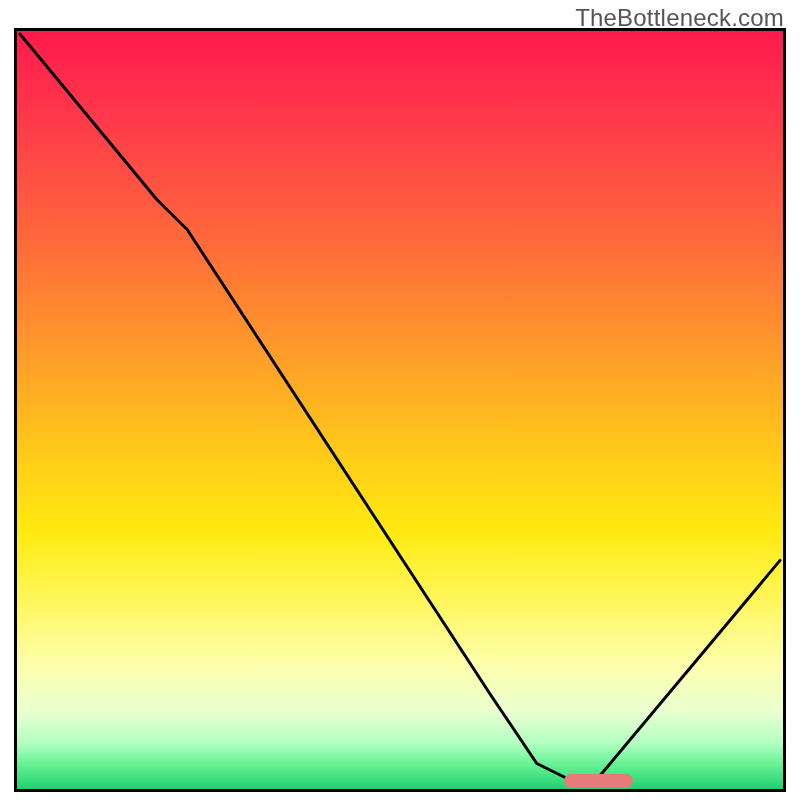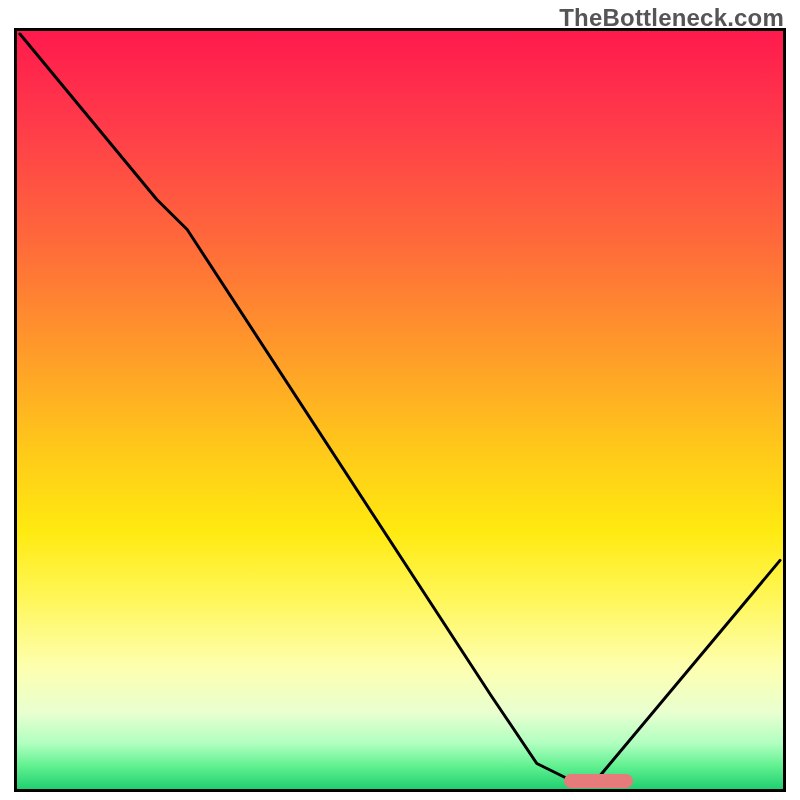--- a/index.html
+++ b/index.html
@@ -24,21 +24,21 @@
       #b0ffc0 94%,
       #60f090 97%,
       #20d070 100%);
   }
   .watermark {
     position: absolute;
     top: 4px;
     right: 16px;
     font-family: Arial, Helvetica, sans-serif;
     font-size: 24px;
-    font-weight: bold;
+    font-weight: normal;
     color: #555;
     letter-spacing: 0.2px;
   }
   svg.plot {
     position: absolute;
     left: 0; top: 0;
     width: 100%; height: 100%;
     overflow: visible;
   }
   .marker {

